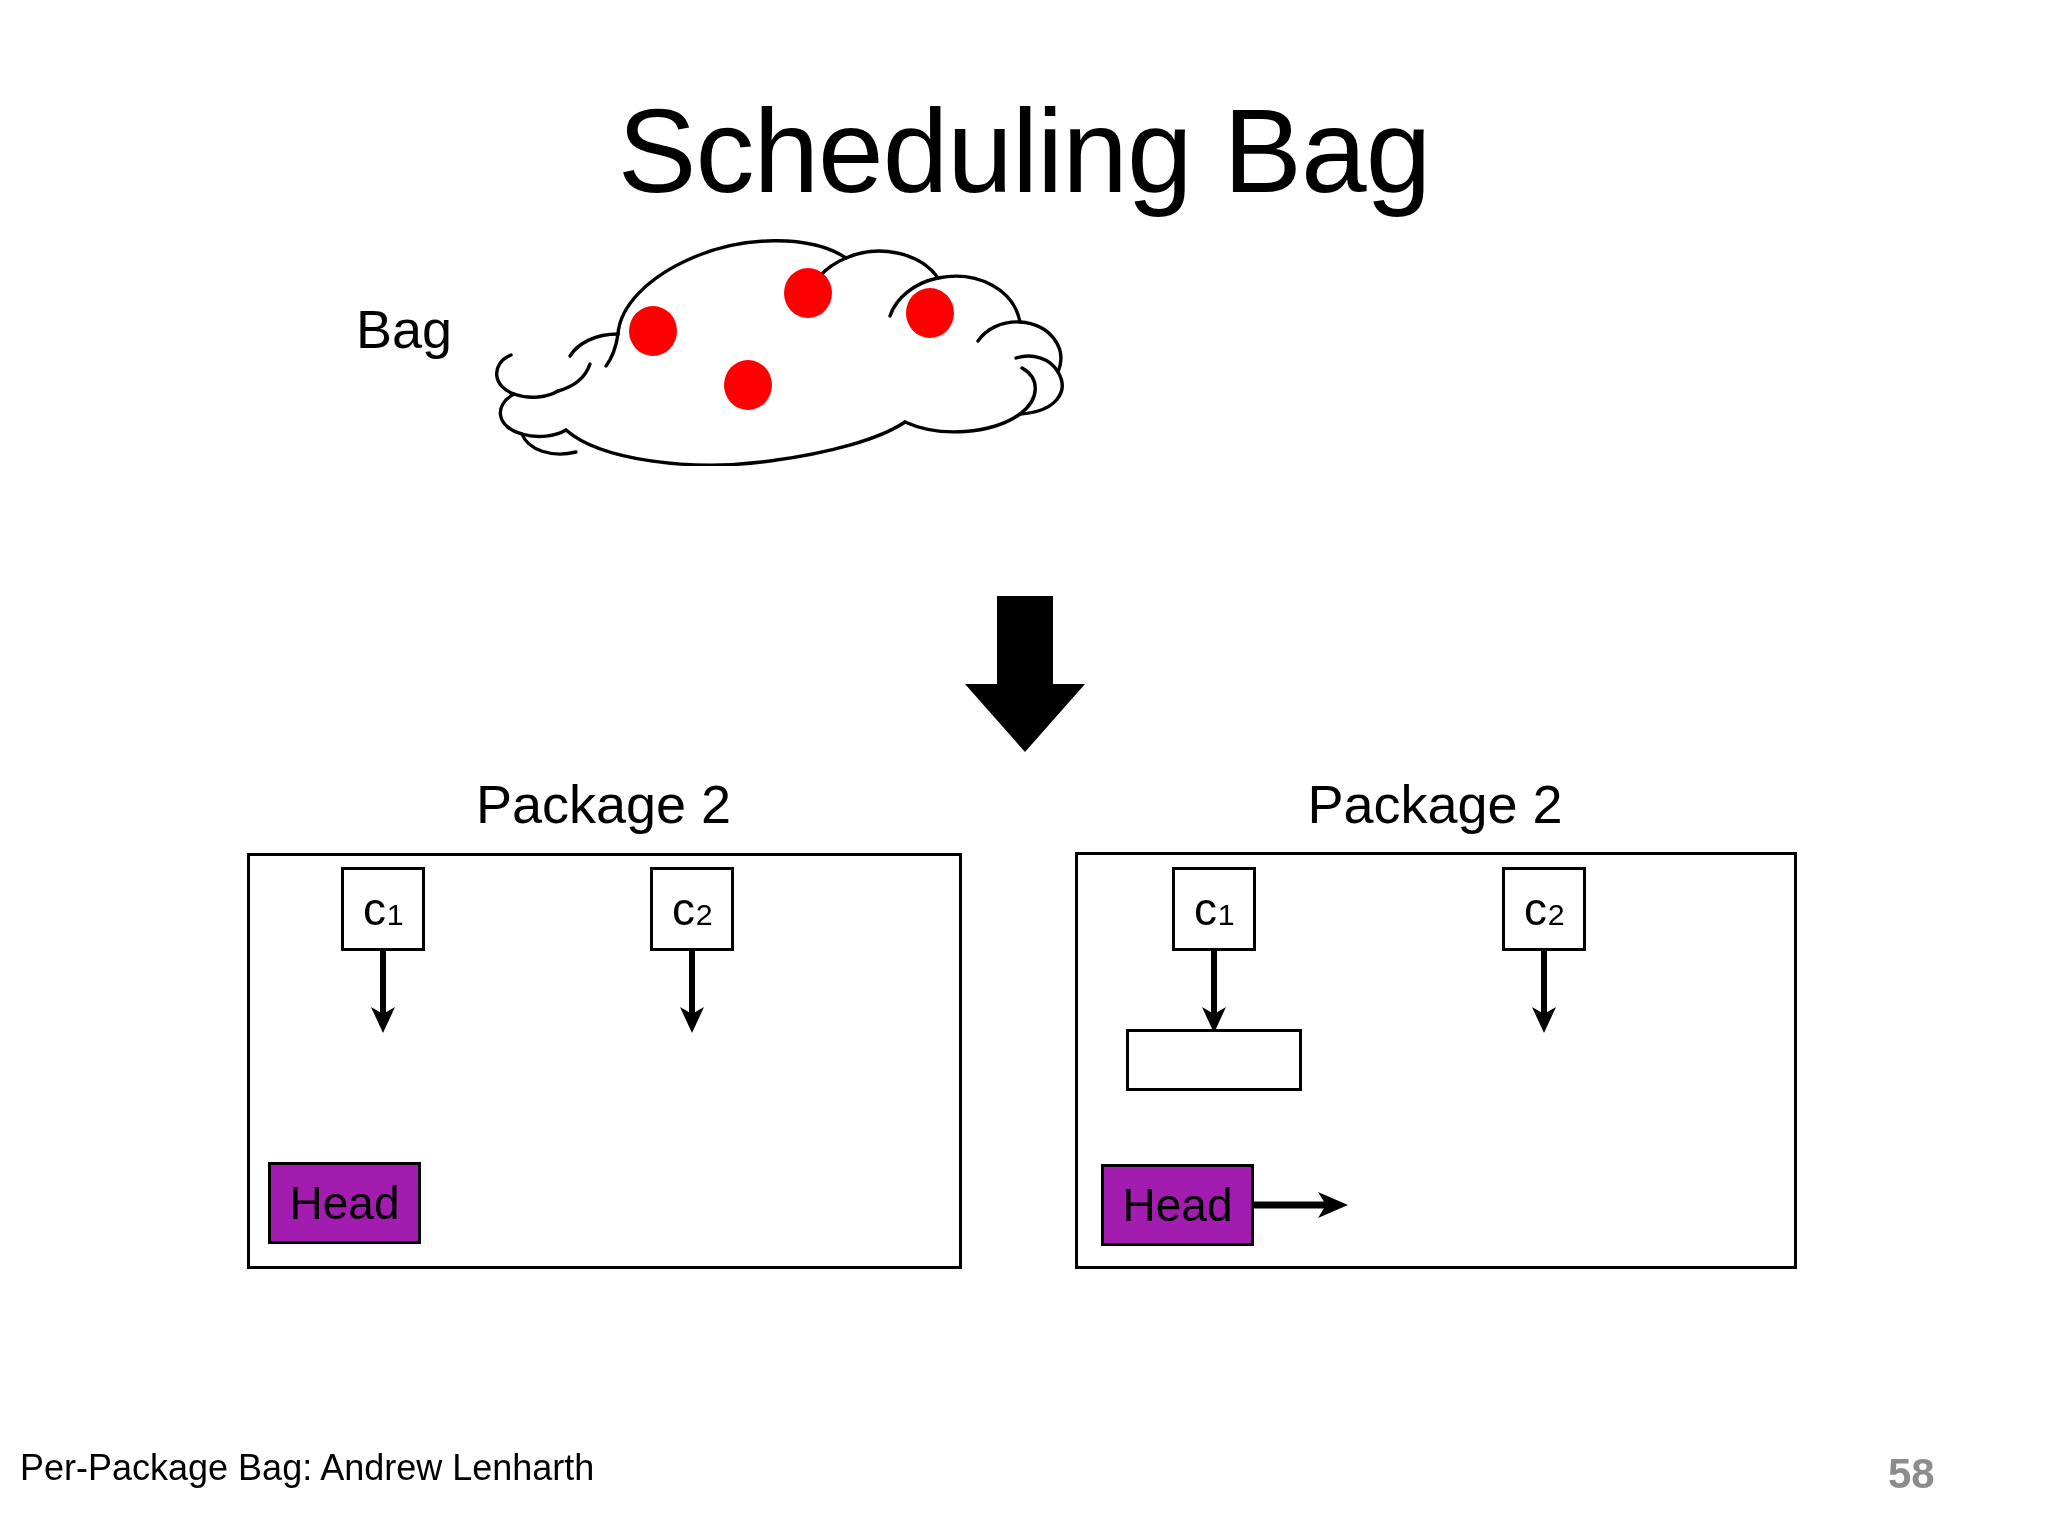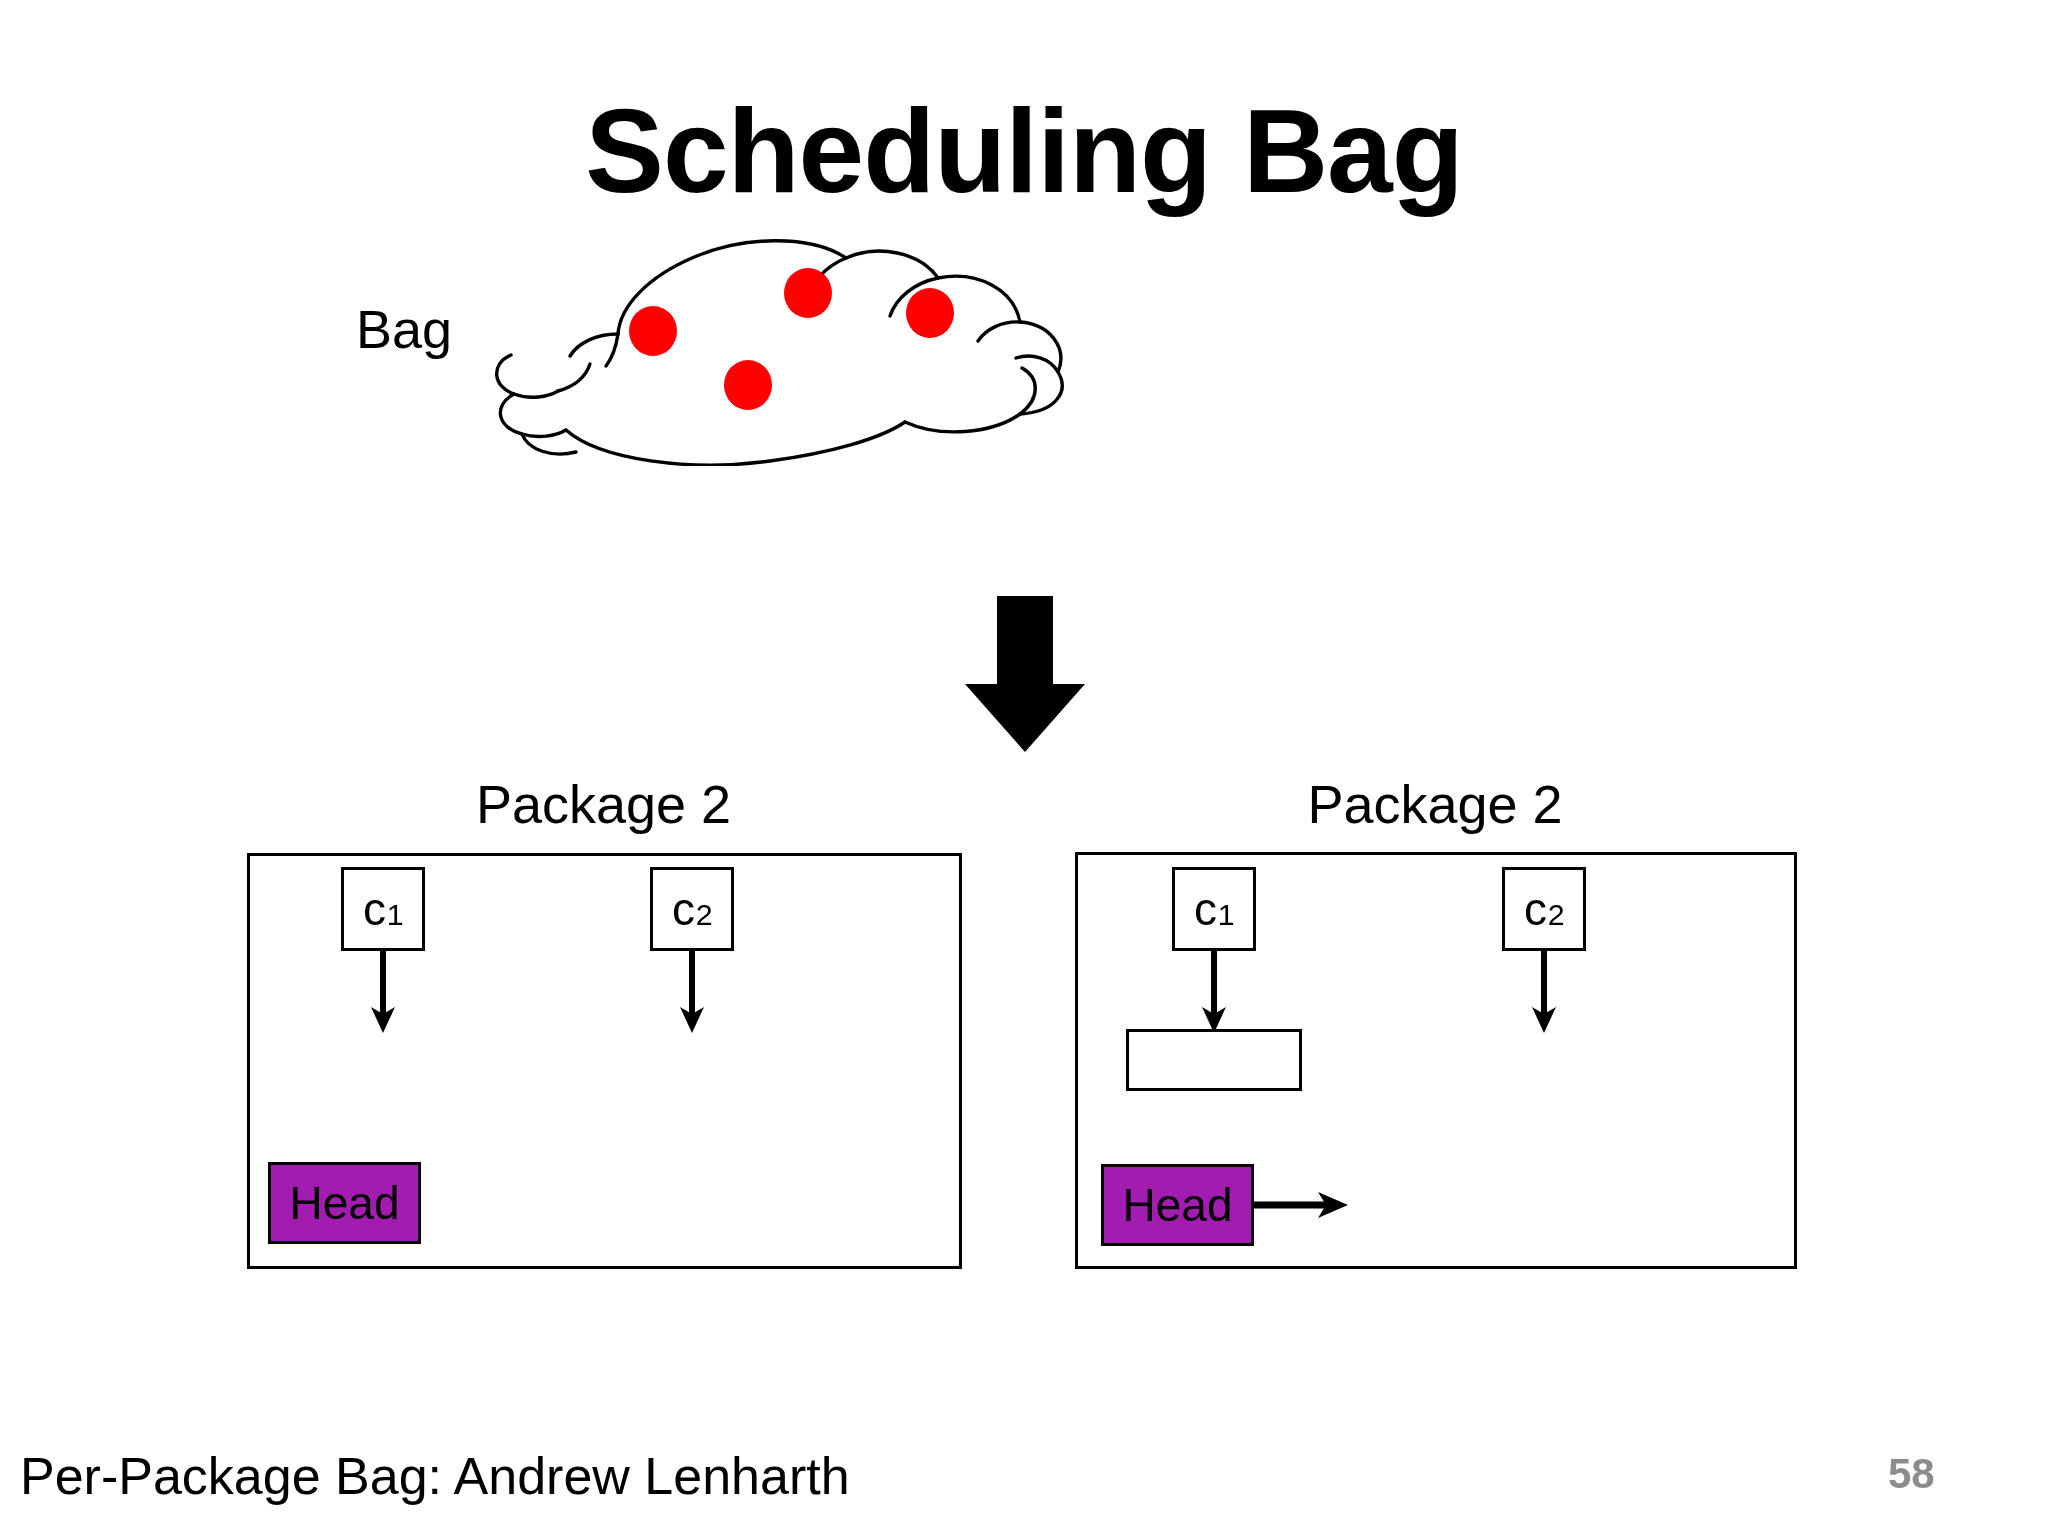--- a/index.html
+++ b/index.html
@@ -20,21 +20,21 @@
   }
 
   
   #slide-title {
     position: absolute;
     left: 0;
     top: 88px;
     width: 2048px;
     text-align: center;
     font-size: 118px;
-    font-weight: bold;
+    font-weight: normal;
     line-height: 1.08;
     letter-spacing: -1px;
     color: #000000;
     white-space: nowrap;
   }
 
   
   #bag-label {
     position: absolute;
     left: 356px;
@@ -159,21 +159,21 @@
     width: 96px;
     height: 34px;
   }
   #p2-head-arrow svg { display: block; }
 
   
   #footer-text {
     position: absolute;
     left: 20px;
     top: 1448px;
-    font-size: 52px;
+    font-size: 36px;
     line-height: 1.1;
     color: #000000;
     white-space: nowrap;
   }
   #page-number {
     position: absolute;
     left: 1888px;
     top: 1451px;
     font-size: 42px;
     line-height: 1.1;

